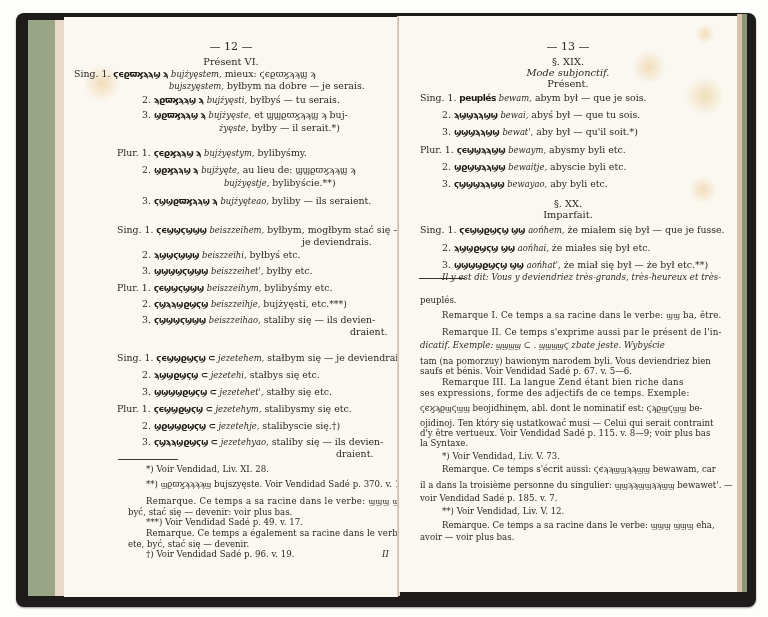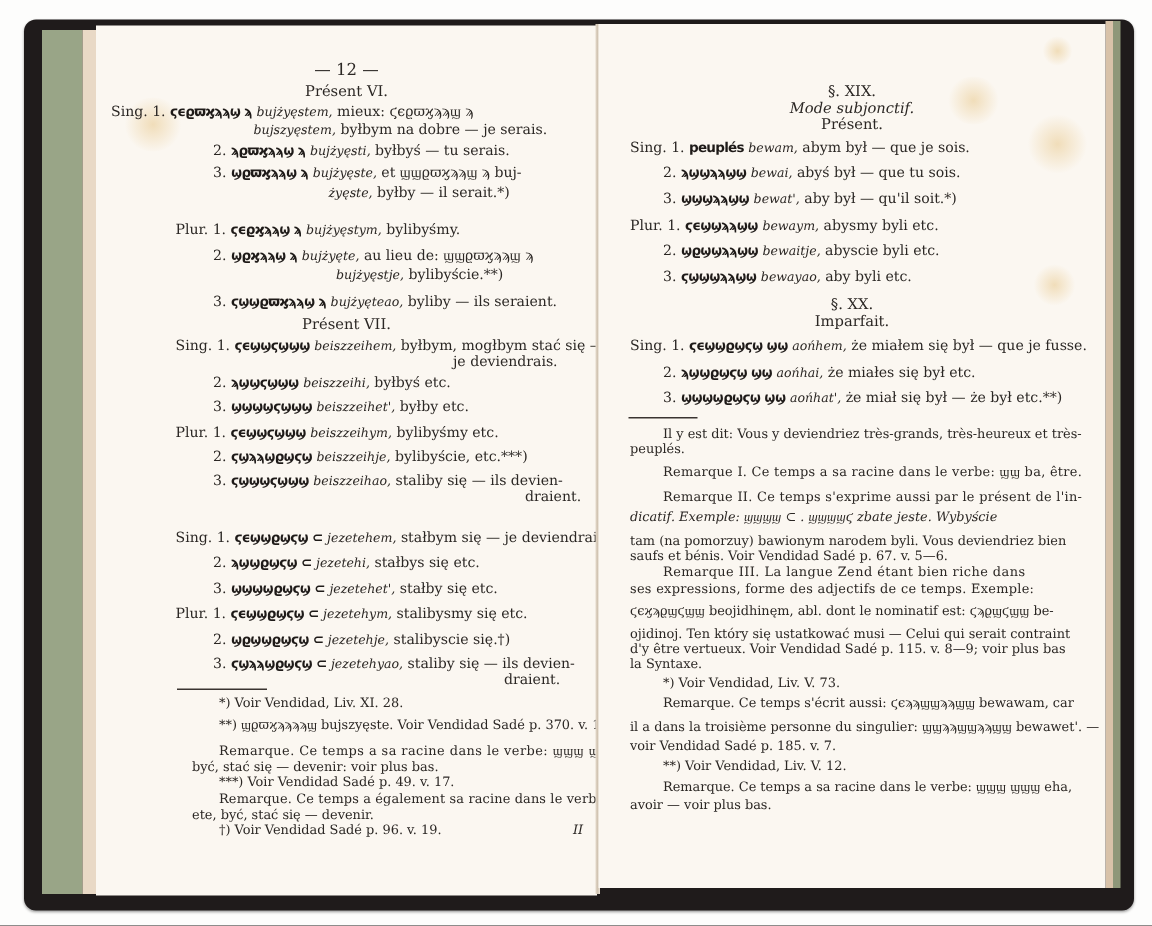--- a/index.html
+++ b/index.html
@@ -84,21 +84,20 @@
       <span>bylibyście.**)</span>
     </div>
     <div class="txt" style="left:78px;top:178px;">
       <span>3.</span>
       <span class="zend">ϛϣϣϱϖϗϡϡϣ ϡ</span>
       <span class="it">bujżyęteao,</span>
       <span>byliby — ils seraient.</span>
     </div>
   </div>
 
-  <div class="txt heading center" style="left:0;width:334px;top:194px;">Présent VII.</div>
   <div>
     <div class="txt" style="left:53px;top:207px;">
       <span>Sing. 1.</span>
       <span class="zend">ϛϵϣϣϛϣϣϣ</span>
       <span class="it">beiszzeihem,</span>
       <span>byłbym, mogłbym stać się —</span>
     </div>
     <div class="txt" style="left:238px;top:219px;">
       <span>je deviendrais.</span>
     </div>
@@ -117,21 +116,21 @@
     <div class="txt" style="left:53px;top:265px;">
       <span>Plur. 1.</span>
       <span class="zend">ϛϵϣϣϛϣϣϣ</span>
       <span class="it">beiszzeihym,</span>
       <span>bylibyśmy etc.</span>
     </div>
     <div class="txt" style="left:78px;top:281px;">
       <span>2.</span>
       <span class="zend">ϛϣϡϡϣϱϣϛϣ</span>
       <span class="it">beiszzeihje,</span>
-      <span>bylibyście, etc.***)</span>
+      <span>bujżyęsti, etc.***)</span>
     </div>
     <div class="txt" style="left:78px;top:297px;">
       <span>3.</span>
       <span class="zend">ϛϣϣϣϛϣϣϣ</span>
       <span class="it">beiszzeihao,</span>
       <span>staliby się — ils devien-</span>
     </div>
     <div class="txt" style="left:286px;top:309px;">
       <span>draient.</span>
     </div>
@@ -195,20 +194,21 @@
 </div>
 
 <div class="gutter"></div>
 
 <div class="page right">
   <div class="stain" style="left:232px;top:35px;width:36px;height:32px;"></div>
   <div class="stain" style="left:296px;top:8px;width:20px;height:20px;"></div>
   <div class="stain" style="left:286px;top:60px;width:40px;height:40px;"></div>
   <div class="stain" style="left:290px;top:160px;width:28px;height:28px;"></div>
 
+  <div class="txt folio center" style="left:0;width:338px;top:25px;">— 13 —</div>
 
   <div class="txt heading center" style="left:0;width:338px;top:51px;font-style:italic;">Mode subjonctif.</div>
   <div class="txt heading center" style="left:0;width:338px;top:40px;">§. XIX.</div>
   <div class="txt heading center" style="left:0;width:338px;top:62px;">Présent.</div>
 
   <div>
     <div class="txt" style="left:21px;top:76px;">
       <span>Sing. 1.</span>
       <span class="zend">peuplés</span>
       <span class="it">bewam,</span>
@@ -266,21 +266,21 @@
       <span>3.</span>
       <span class="zend">ϣϣϣϣϱϣϛϣ ϣϣ</span>
       <span class="it">aońhat',</span>
       <span>że miał się był — że był etc.**)</span>
     </div>
   </div>
 
   <div class="rule" style="left:20px;top:262px;width:46px;"></div>
 
   <div>
-    <div class="txt fn" style="left:43px;top:268px;">Il y est dit: Vous y deviendriez très-grands, très-heureux et très-</div>
+    <div class="txt fn" style="left:43px;top:255px;font-style:italic;">Il y est dit: Vous y deviendriez très-grands, très-heureux et très-</div>
     <div class="txt fn" style="left:21px;top:278px;">peuplés.</div>
     <div class="txt fn" style="left:43px;top:293px;letter-spacing:.2px;">Remarque I. Ce temps a sa racine dans le verbe: ϣϣ ba, être.</div>
     <div class="txt fn" style="left:43px;top:310px;letter-spacing:.2px;">Remarque II. Ce temps s'exprime aussi par le présent de l'in-</div>
     <div class="txt fn" style="left:21px;top:323px;font-style:italic;">dicatif. Exemple: ϣϣϣϣ ⊂ . ϣϣϣϣϛ zbate jeste. Wybyście</div>
     <div class="txt fn" style="left:21px;top:339px;">tam (na pomorzuy) bawionym narodem byli. Vous deviendriez bien</div>
     <div class="txt fn" style="left:21px;top:349px;">saufs et bénis. Voir Vendidad Sadé p. 67. v. 5—6.</div>
     <div class="txt fn" style="left:43px;top:360px;letter-spacing:.3px;">Remarque III. La langue Zend étant bien riche dans</div>
     <div class="txt fn" style="left:21px;top:371px;letter-spacing:.2px;">ses expressions, forme des adjectifs de ce temps. Exemple:</div>
     <div class="txt fn" style="left:21px;top:386px;">ϛϵϗϡϱϣϛϣϣ beojidhinęm, abl. dont le nominatif est: ϛϡϱϣϛϣϣ be-</div>
     <div class="txt fn" style="left:21px;top:401px;">ojidinoj. Ten który się ustatkować musi — Celui qui serait contraint</div>

